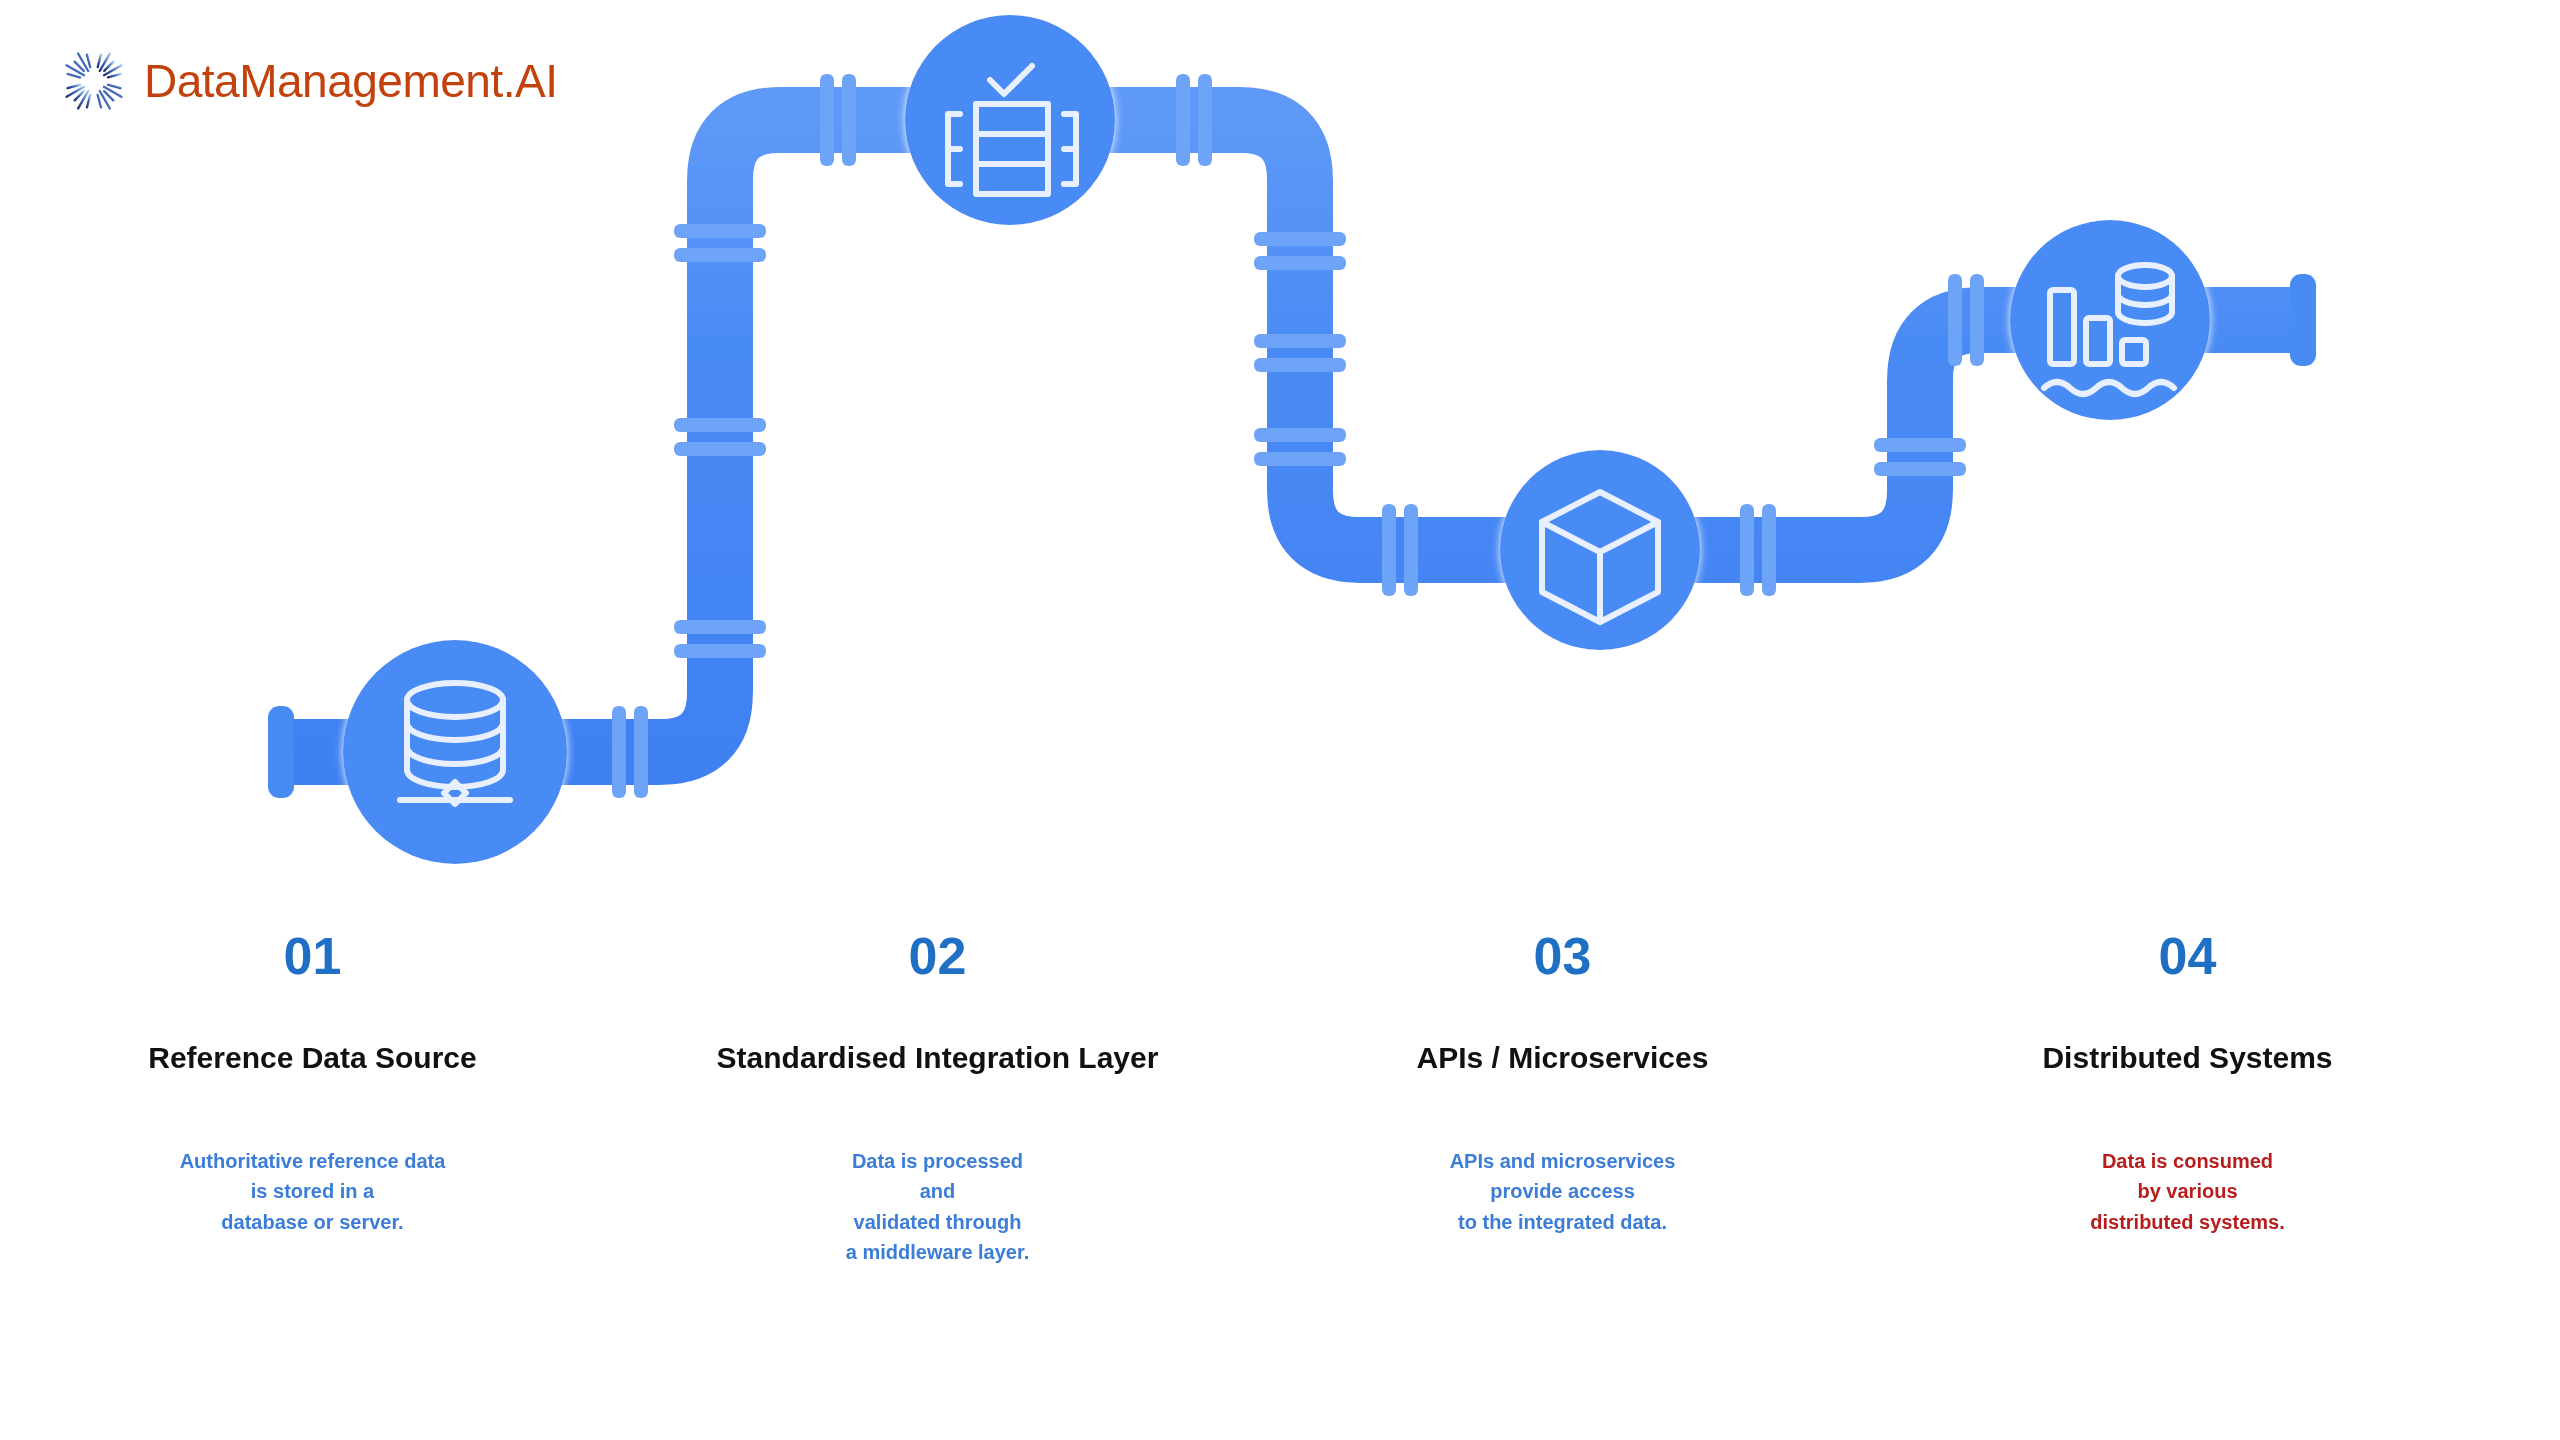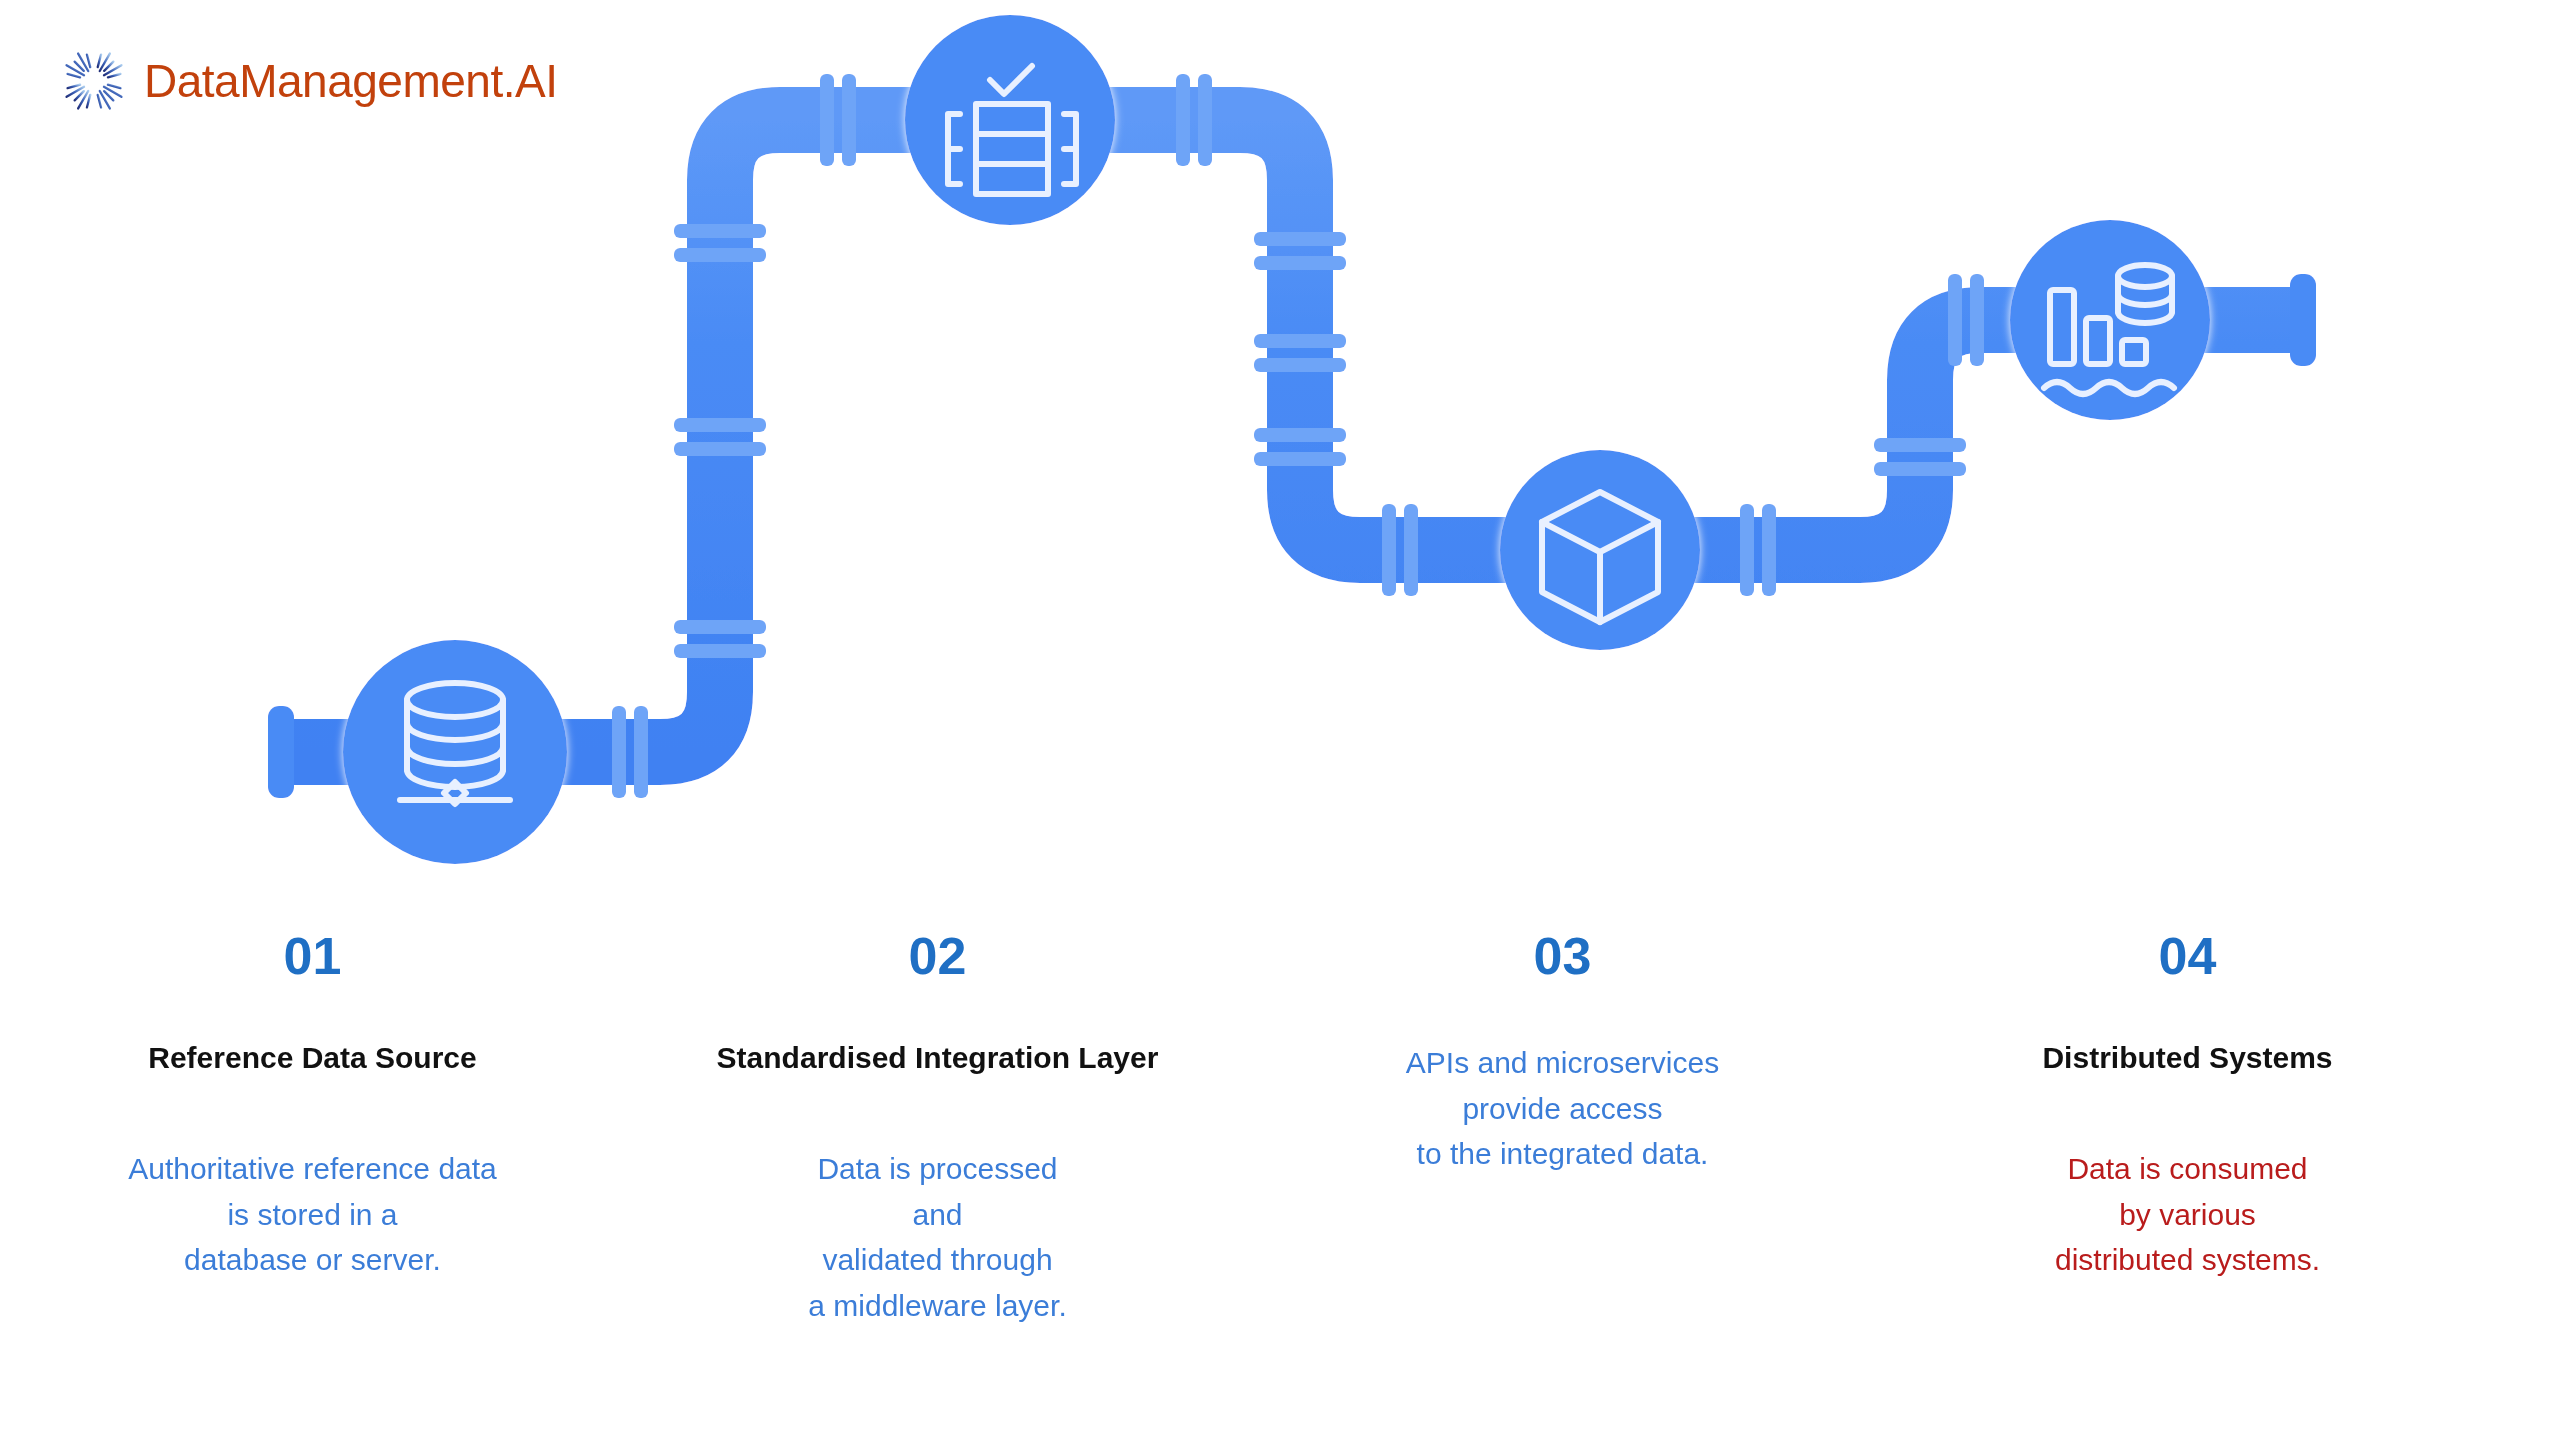--- a/index.html
+++ b/index.html
@@ -63,22 +63,22 @@
   }
   .col-title {
     font-size: 30px;
     font-weight: bold;
     color: #111111;
     line-height: 1.2;
     margin-bottom: 70px;
     text-align: center;
   }
   .col-desc {
-    font-size: 30px;
-    font-weight: 400;
+    font-size: 20px;
+    font-weight: 700;
     line-height: 1.52;
     white-space: pre-line;
   }
 </style>
 </head>
 <body style="background: rgb(255, 255, 255);">
 
 <div id="logo">
   <svg id="logo-mark" viewBox="0 0 100 100">
     <defs>
@@ -279,20 +279,21 @@
     <div class="col-num" style="color: rgb(31, 111, 196);">02</div>
     <div class="col-title" style="color: rgb(17, 17, 17);">Standardised Integration Layer</div>
     <div class="col-desc" style="color: rgb(59, 125, 216);">Data is processed
 and
 validated through
 a middleware layer.</div>
   </div>
 
   <div class="col">
     <div class="col-num" style="color: rgb(31, 111, 196);">03</div>
+    <div class="col-title" style="color: rgb(17, 17, 17);">APIs / Microservices</div>
     <div class="col-desc" style="color: rgb(59, 125, 216);">APIs and microservices
 provide access
 to the integrated data.</div>
   </div>
 
   <div class="col">
     <div class="col-num" style="color: rgb(31, 111, 196);">04</div>
     <div class="col-title" style="color: rgb(17, 17, 17);">Distributed Systems</div>
     <div class="col-desc" style="color: #b91c1c;">Data is consumed
 by various

